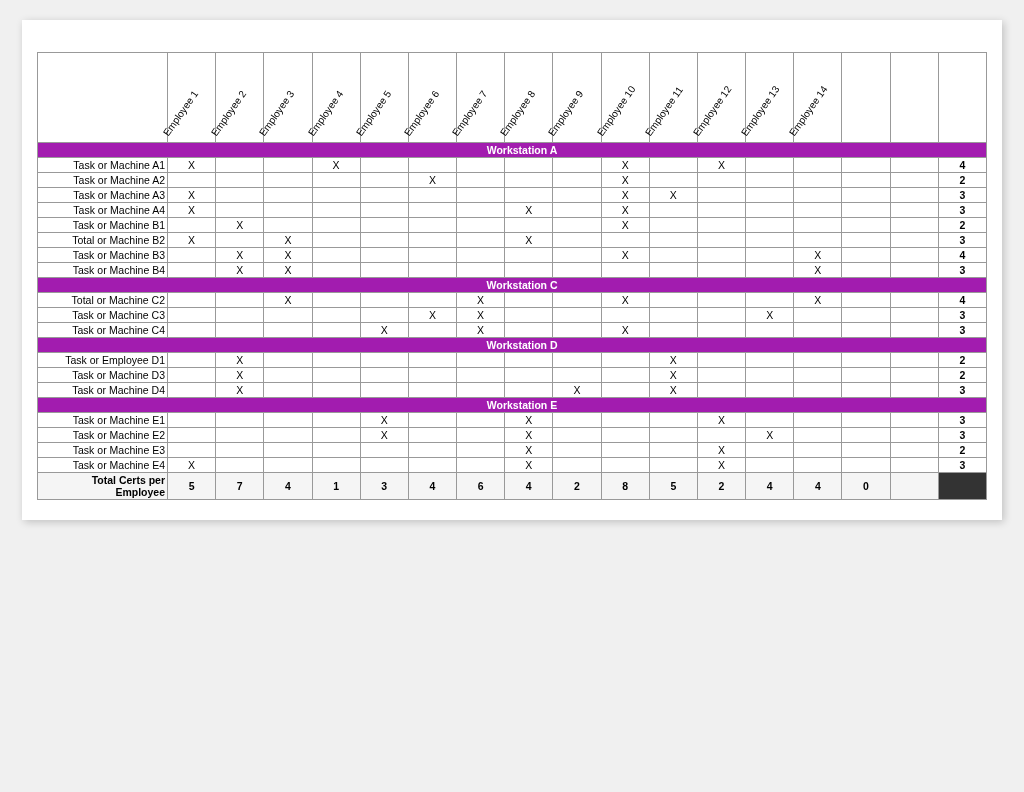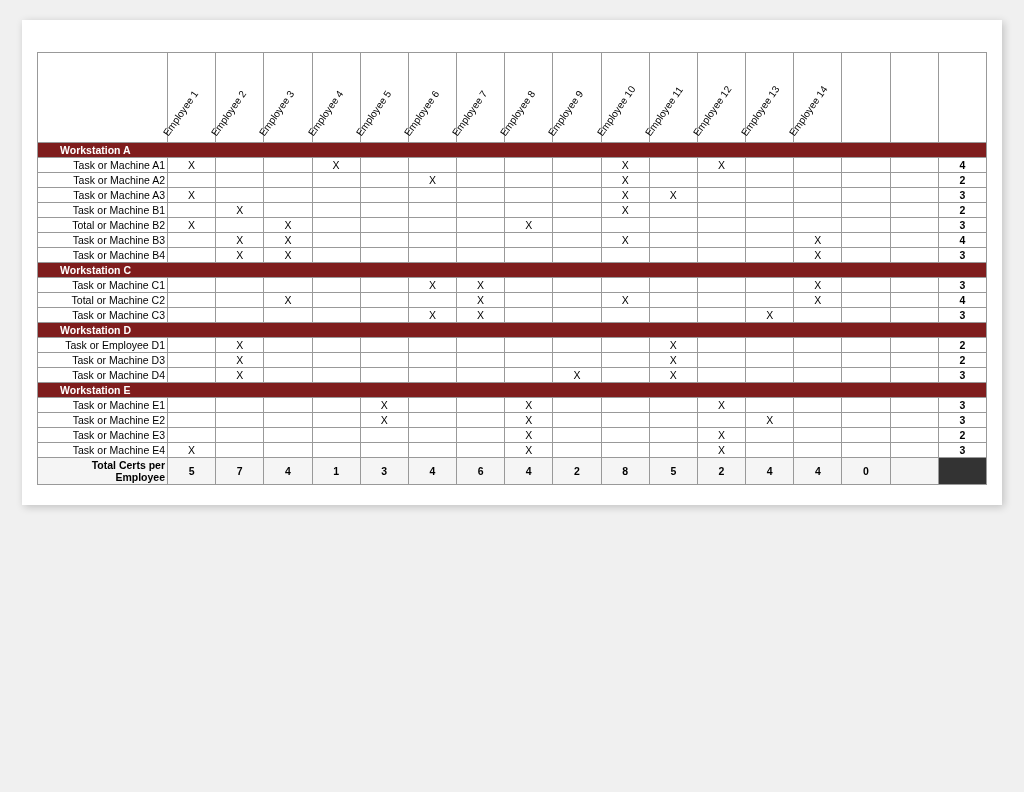--- a/index.html
+++ b/index.html
@@ -53,24 +53,24 @@
     }
     .rotated-header span {
       display: inline-block;
       transform: rotate(-55deg);
       transform-origin: left bottom;
       white-space: nowrap;
       font-size: 10px;
       font-weight: normal;
     }
     .workstation-row td {
-      background-color: #7f1d1d;
+      background-color: #a21caf;
       color: white;
       font-weight: bold;
-      text-align: left;
+      text-align: center;
       padding-left: 22px;
     }
     .task-row td {
       background: white;
     }
     .task-name {
       text-align: right;
       padding-left: 4px;
     }
     .total-row td {
@@ -176,20 +176,40 @@
           <td>X</td>
           <td>X</td>
           <td></td>
           <td></td>
           <td></td>
           <td></td>
           <td></td>
           <td class="count-col">3</td>
         </tr>
         <tr class="task-row">
+          <td class="task-name">Task or Machine A4</td>
+          <td>X</td>
+          <td></td>
+          <td></td>
+          <td></td>
+          <td></td>
+          <td></td>
+          <td></td>
+          <td>X</td>
+          <td></td>
+          <td>X</td>
+          <td></td>
+          <td></td>
+          <td></td>
+          <td></td>
+          <td></td>
+          <td></td>
+          <td class="count-col">3</td>
+        </tr>
+        <tr class="task-row">
           <td class="task-name">Task or Machine B1</td>
           <td></td>
           <td>X</td>
           <td></td>
           <td></td>
           <td></td>
           <td></td>
           <td></td>
           <td></td>
           <td></td>
@@ -259,40 +279,20 @@
           <td></td>
           <td>X</td>
           <td></td>
           <td></td>
           <td class="count-col">3</td>
         </tr>
         <tr class="workstation-row">
           <td colspan="18">Workstation C</td>
         </tr>
         <tr class="task-row">
-          <td class="task-name">Task or Machine C1</td>
-          <td></td>
-          <td></td>
-          <td></td>
-          <td></td>
-          <td></td>
-          <td>X</td>
-          <td>X</td>
-          <td></td>
-          <td></td>
-          <td></td>
-          <td></td>
-          <td></td>
-          <td></td>
-          <td>X</td>
-          <td></td>
-          <td></td>
-          <td class="count-col">3</td>
-        </tr>
-        <tr class="task-row">
           <td class="task-name">Total or Machine C2</td>
           <td></td>
           <td></td>
           <td>X</td>
           <td></td>
           <td></td>
           <td></td>
           <td>X</td>
           <td></td>
           <td></td>
@@ -313,20 +313,40 @@
           <td></td>
           <td></td>
           <td>X</td>
           <td>X</td>
           <td></td>
           <td></td>
           <td></td>
           <td></td>
           <td></td>
           <td>X</td>
+          <td></td>
+          <td></td>
+          <td></td>
+          <td class="count-col">3</td>
+        </tr>
+        <tr class="task-row">
+          <td class="task-name">Task or Machine C4</td>
+          <td></td>
+          <td></td>
+          <td></td>
+          <td></td>
+          <td>X</td>
+          <td></td>
+          <td>X</td>
+          <td></td>
+          <td></td>
+          <td>X</td>
+          <td></td>
+          <td></td>
+          <td></td>
           <td></td>
           <td></td>
           <td></td>
           <td class="count-col">3</td>
         </tr>
         <tr class="workstation-row">
           <td colspan="18">Workstation D</td>
         </tr>
         <tr class="task-row">
           <td class="task-name">Task or Employee D1</td>

